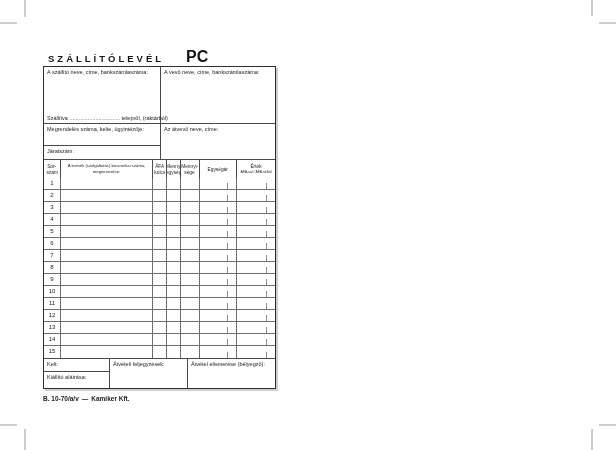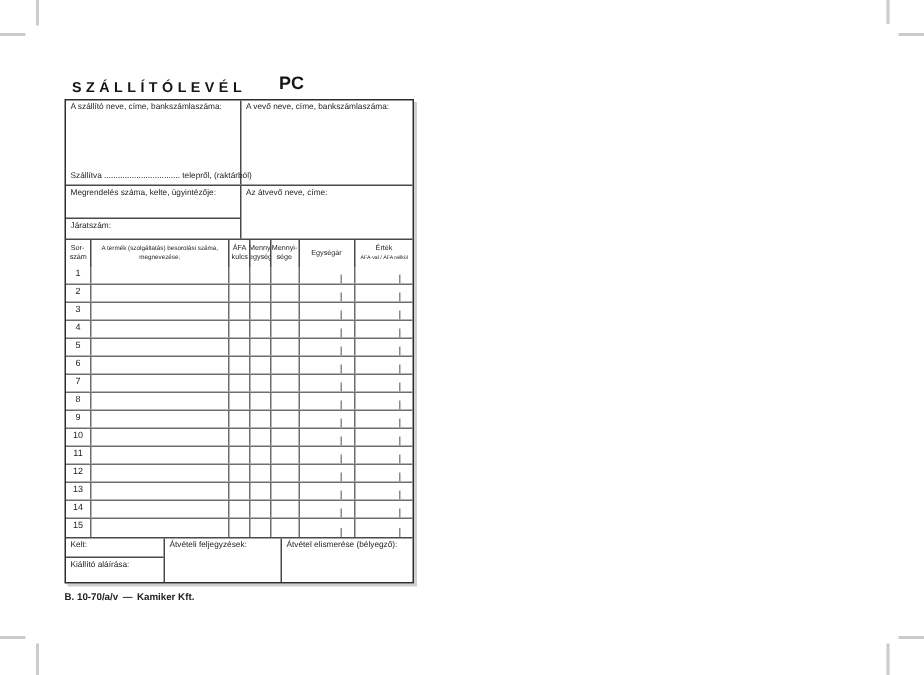--- a/index.html
+++ b/index.html
@@ -4,21 +4,21 @@
 <style>
   html,body{margin:0;padding:0;}
   body{font-family:"Liberation Sans", sans-serif; background:#ffffff; color:#111;}
   .canvas{position:relative; width:616px; height:450px; background:#ffffff; overflow:hidden;}
 
   
   .mark{position:absolute; background:#cccccc;}
 
   
   .form-title{position:absolute; left:48px; top:53px; font-size:9.5px; font-weight:bold; letter-spacing:3px; color:#151515;}
-  .copy-code{position:absolute; left:186px; top:48px; font-size:12px; font-weight:bold; color:#151515;}
+  .copy-code{position:absolute; left:186px; top:48px; font-size:16px; font-weight:bold; color:#151515;}
 
   
   .form{position:absolute; left:43px; top:66px; width:233px; height:323px; border:1px solid #2e2e2e;
         background:#fff; box-shadow:2px 2px 0 0 #cfcfcf; box-sizing:border-box;}
   .form *{box-sizing:border-box;}
 
   .lbl{font-size:6px; line-height:7px; white-space:nowrap; transform:scale(0.92); transform-origin:0 0; color:#1c1c1c;}
 
   
   .sec-parties{position:absolute; left:0; top:0; width:231px; height:56px; display:flex;}

